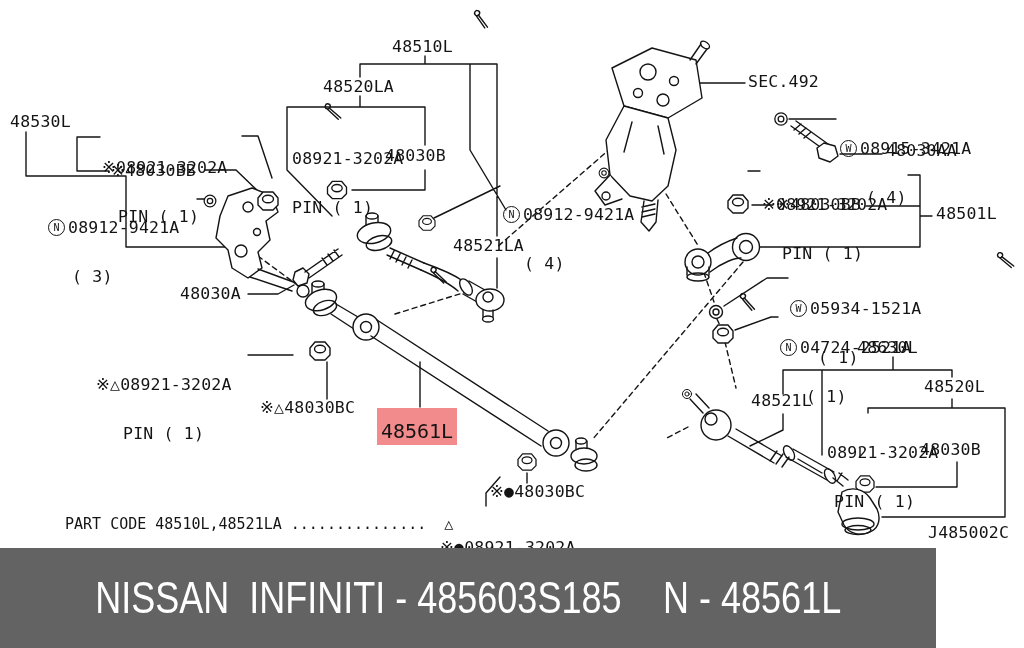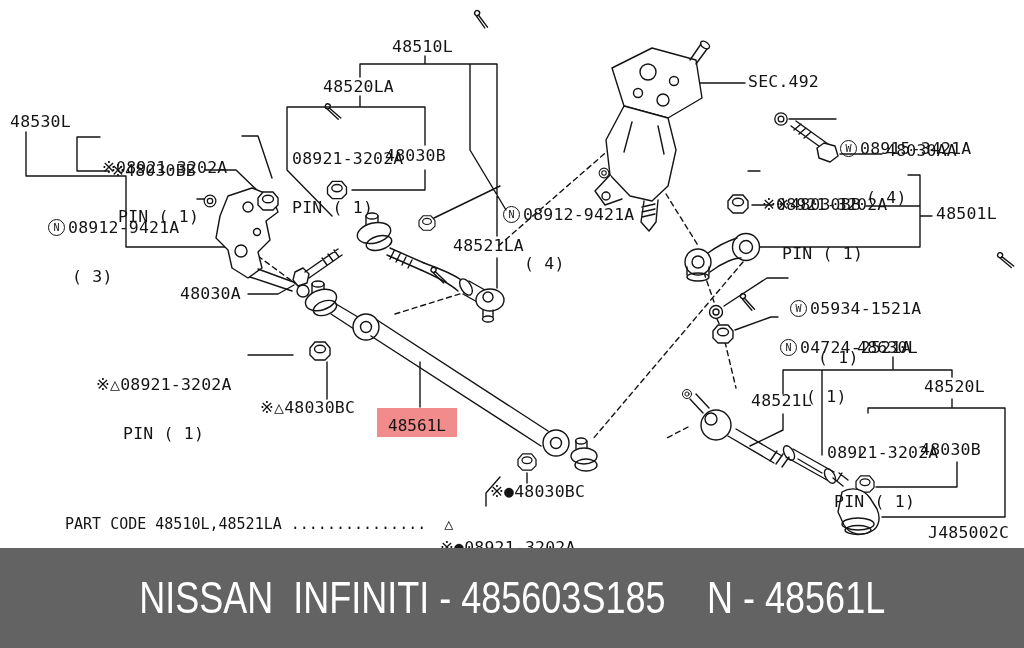--- a/index.html
+++ b/index.html
@@ -4,25 +4,25 @@
 <style>
   html,body{margin:0;padding:0;background:#fff;}
   .stage{position:relative;width:1024px;height:648px;overflow:hidden;
          font-family:"DejaVu Sans Mono","DejaVu Sans",monospace;color:#141414;background:#fff;}
   .art{position:absolute;left:0;top:0;}
   .lbl{position:absolute;font-size:16.5px;line-height:16px;letter-spacing:.2px;white-space:pre;}
   .lbl .q{margin-top:1px;}
   .row{display:flex;align-items:center;gap:3px;}
   .circ{display:inline-block;width:15px;height:15px;border:1.4px solid #141414;border-radius:50%;
         font-size:10px;line-height:15px;text-align:center;flex:0 0 auto;}
-  .hl{position:absolute;left:377px;top:408px;width:80px;height:29px;background:#f28b8b;
-      font-size:16px;display:flex;align-items:flex-end;justify-content:center;padding-bottom:2px;box-sizing:border-box;}
+  .hl{position:absolute;left:377px;top:408px;width:80px;height:37px;background:#f28b8b;
+      font-size:20px;display:flex;align-items:flex-end;justify-content:center;padding-bottom:2px;box-sizing:border-box;}
   .note{position:absolute;left:22px;top:479px;font-size:15px;line-height:18px;white-space:pre;}
   .note .n2{padding-left:43px;}
-  .footer{position:absolute;left:0;top:548px;width:1024px;height:100px;background:#636363;
+  .footer{position:absolute;left:0;top:548px;width:936px;height:100px;background:#636363;
           display:flex;align-items:center;justify-content:center;color:#fff;
           font-family:"Liberation Sans",sans-serif;}
   .footer .inner{font-size:45px;transform:scaleX(0.8);white-space:pre;display:flex;}
   .footer .gap{display:inline-block;width:52px;}
   svg{stroke:#141414;fill:none;stroke-width:1.4;stroke-linecap:round;stroke-linejoin:round;}
 </style>
 </head>
 <body>
 
 <div class="stage">

